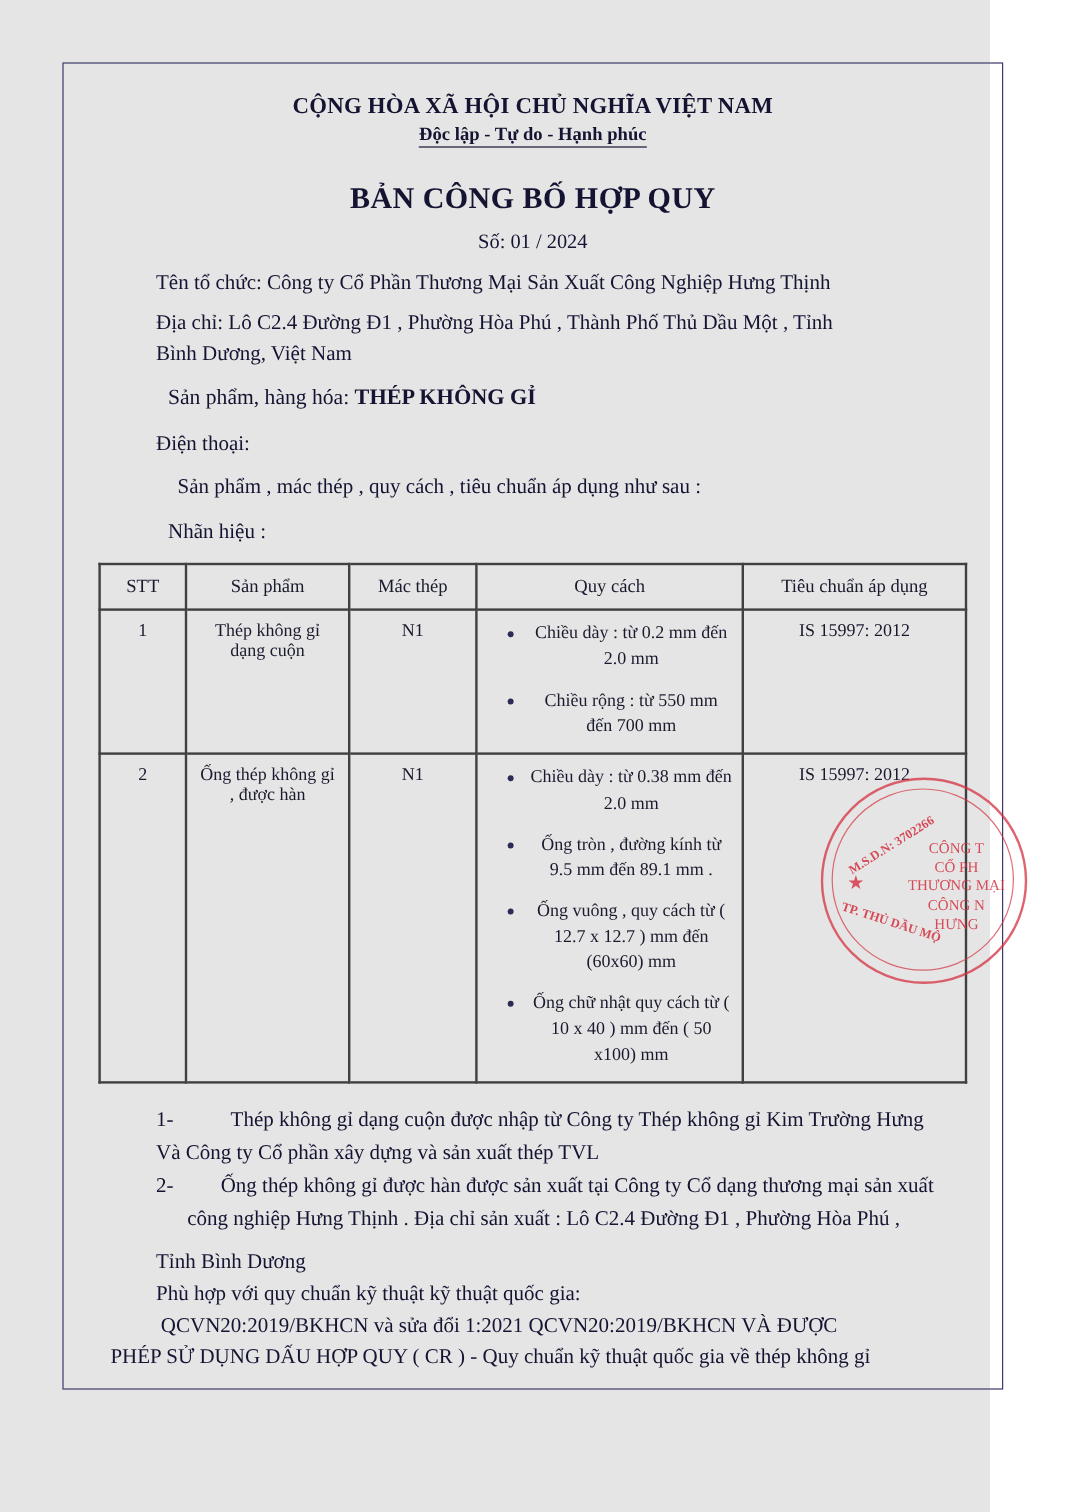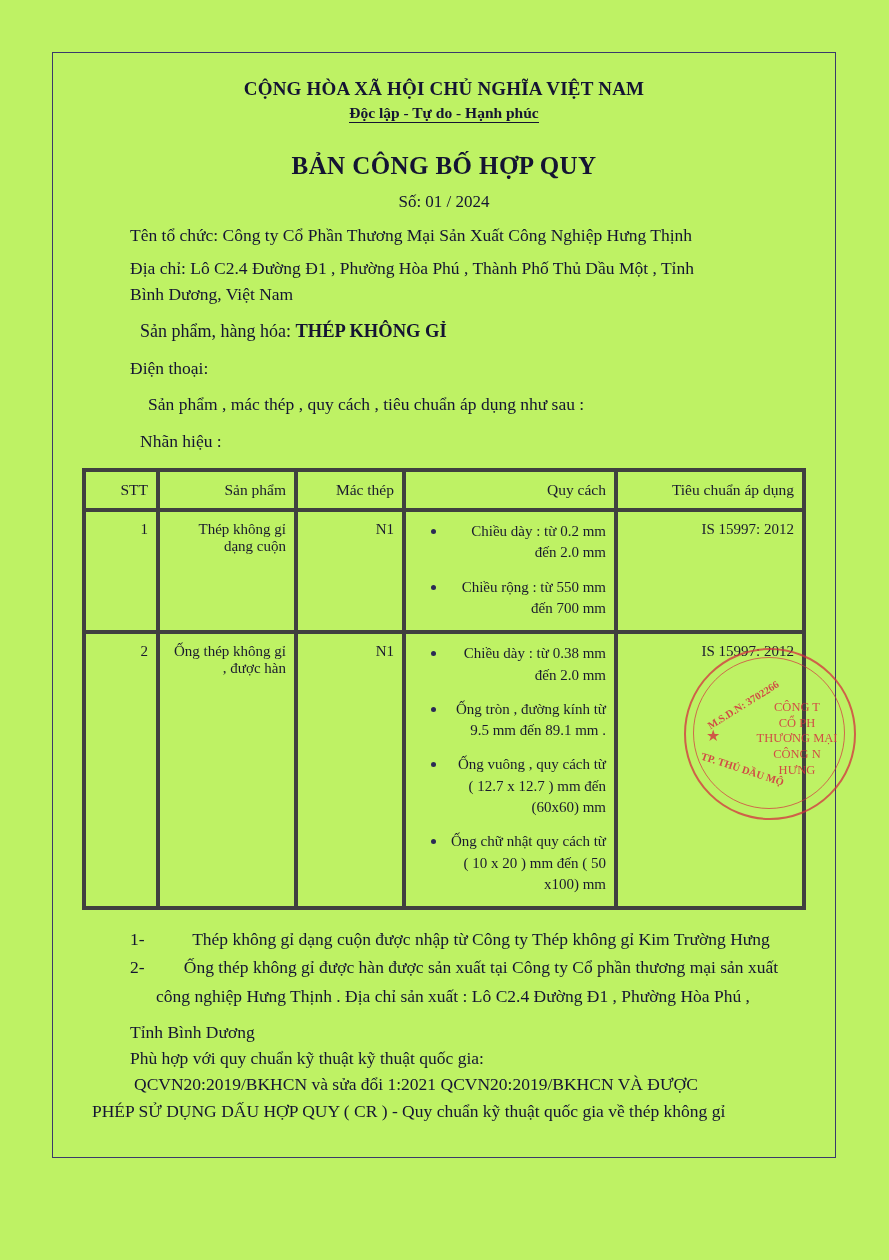--- a/index.html
+++ b/index.html
@@ -11,23 +11,23 @@
     width: 889px;
     height: 1260px;
     font-family: "Liberation Serif", serif;
     color: #1a1a2e;
     position: relative;
     overflow: hidden;
   }
   .page {
     position: absolute;
     left: 0; top: 0;
-    width: 889px;
+    width: 825px;
     height: 1260px;
-    background: #bef264;
+    background: #e5e5e5;
   }
   .doc-border {
     position: absolute;
     left: 52px;
     top: 52px;
     width: 784px;
     height: 1106px;
     border: 1px solid #3a3a6b;
     box-sizing: border-box;
   }
@@ -85,25 +85,25 @@
   .prod-title { font-size: 18px; }
   .prod-title b { font-size: 18.5px; }
 
   table.spec {
     width: 100%;
     border-collapse: collapse;
     margin-top: 14px;
     font-size: 15px;
   }
   table.spec td, table.spec th {
-    border: 4px solid #404040;
+    border: 2px solid #404040;
     vertical-align: top;
     padding: 9px 8px;
     font-weight: normal;
-    text-align: right;
+    text-align: center;
   }
   table.spec th {
     font-size: 15.5px;
   }
   .c-stt { width: 54px; text-align: center; }
   .c-prod { width: 118px; }
   .c-mac { width: 88px; text-align: center; }
   .c-quy { width: auto; }
   .c-std { width: 168px; }
   td.center { text-align: center; }
@@ -284,37 +284,38 @@
         </tr>
         <tr>
           <td class="c-stt center">2</td>
           <td class="c-prod justify">Ống thép không gỉ , được hàn</td>
           <td class="c-mac center">N1</td>
           <td class="c-quy">
             <ul class="bullets">
               <li>Chiều dày : từ 0.38 mm đến 2.0 mm</li>
               <li>Ống tròn , đường kính từ 9.5 mm đến 89.1 mm .</li>
               <li>Ống vuông , quy cách từ ( 12.7 x 12.7 ) mm đến (60x60) mm</li>
-              <li>Ống chữ nhật quy cách từ ( 10 x 20 ) mm đến ( 50 x100) mm</li>
+              <li>Ống chữ nhật quy cách từ ( 10 x 40 ) mm đến ( 50 x100) mm</li>
             </ul>
           </td>
           <td class="c-std">IS 15997: 2012</td>
         </tr>
       </tbody>
     </table>
 
     <div class="notes">
       <div class="note-row">
         <div class="note-num">1-</div>
         <div class="note-txt">Thép không gỉ dạng cuộn được nhập từ Công ty Thép không gỉ Kim Trường Hưng</div>
       </div>
+      <div class="note-cont">Và Công ty Cổ phần xây dựng và sản xuất thép TVL</div>
 
       <div class="note-row">
         <div class="note-num">2-</div>
-        <div class="note-txt">Ống thép không gỉ được hàn được sản xuất tại Công ty Cổ phần thương mại sản xuất</div>
+        <div class="note-txt">Ống thép không gỉ được hàn được sản xuất tại Công ty Cổ dạng thương mại sản xuất</div>
       </div>
       <div class="note-cont2">công nghiệp Hưng Thịnh . Địa chỉ sản xuất : Lô C2.4 Đường Đ1 , Phường Hòa Phú ,</div>
     </div>
 
     <div class="final">
       <div class="l1">Tỉnh Bình Dương</div>
       <div class="l1">Phù hợp với quy chuẩn kỹ thuật kỹ thuật quốc gia:</div>
       <div class="l2">QCVN20:2019/BKHCN và sửa đổi 1:2021  QCVN20:2019/BKHCN VÀ ĐƯỢC</div>
       <div class="l3">PHÉP SỬ DỤNG DẤU HỢP QUY ( CR ) -  Quy chuẩn kỹ thuật quốc gia về thép không gỉ</div>
     </div>

